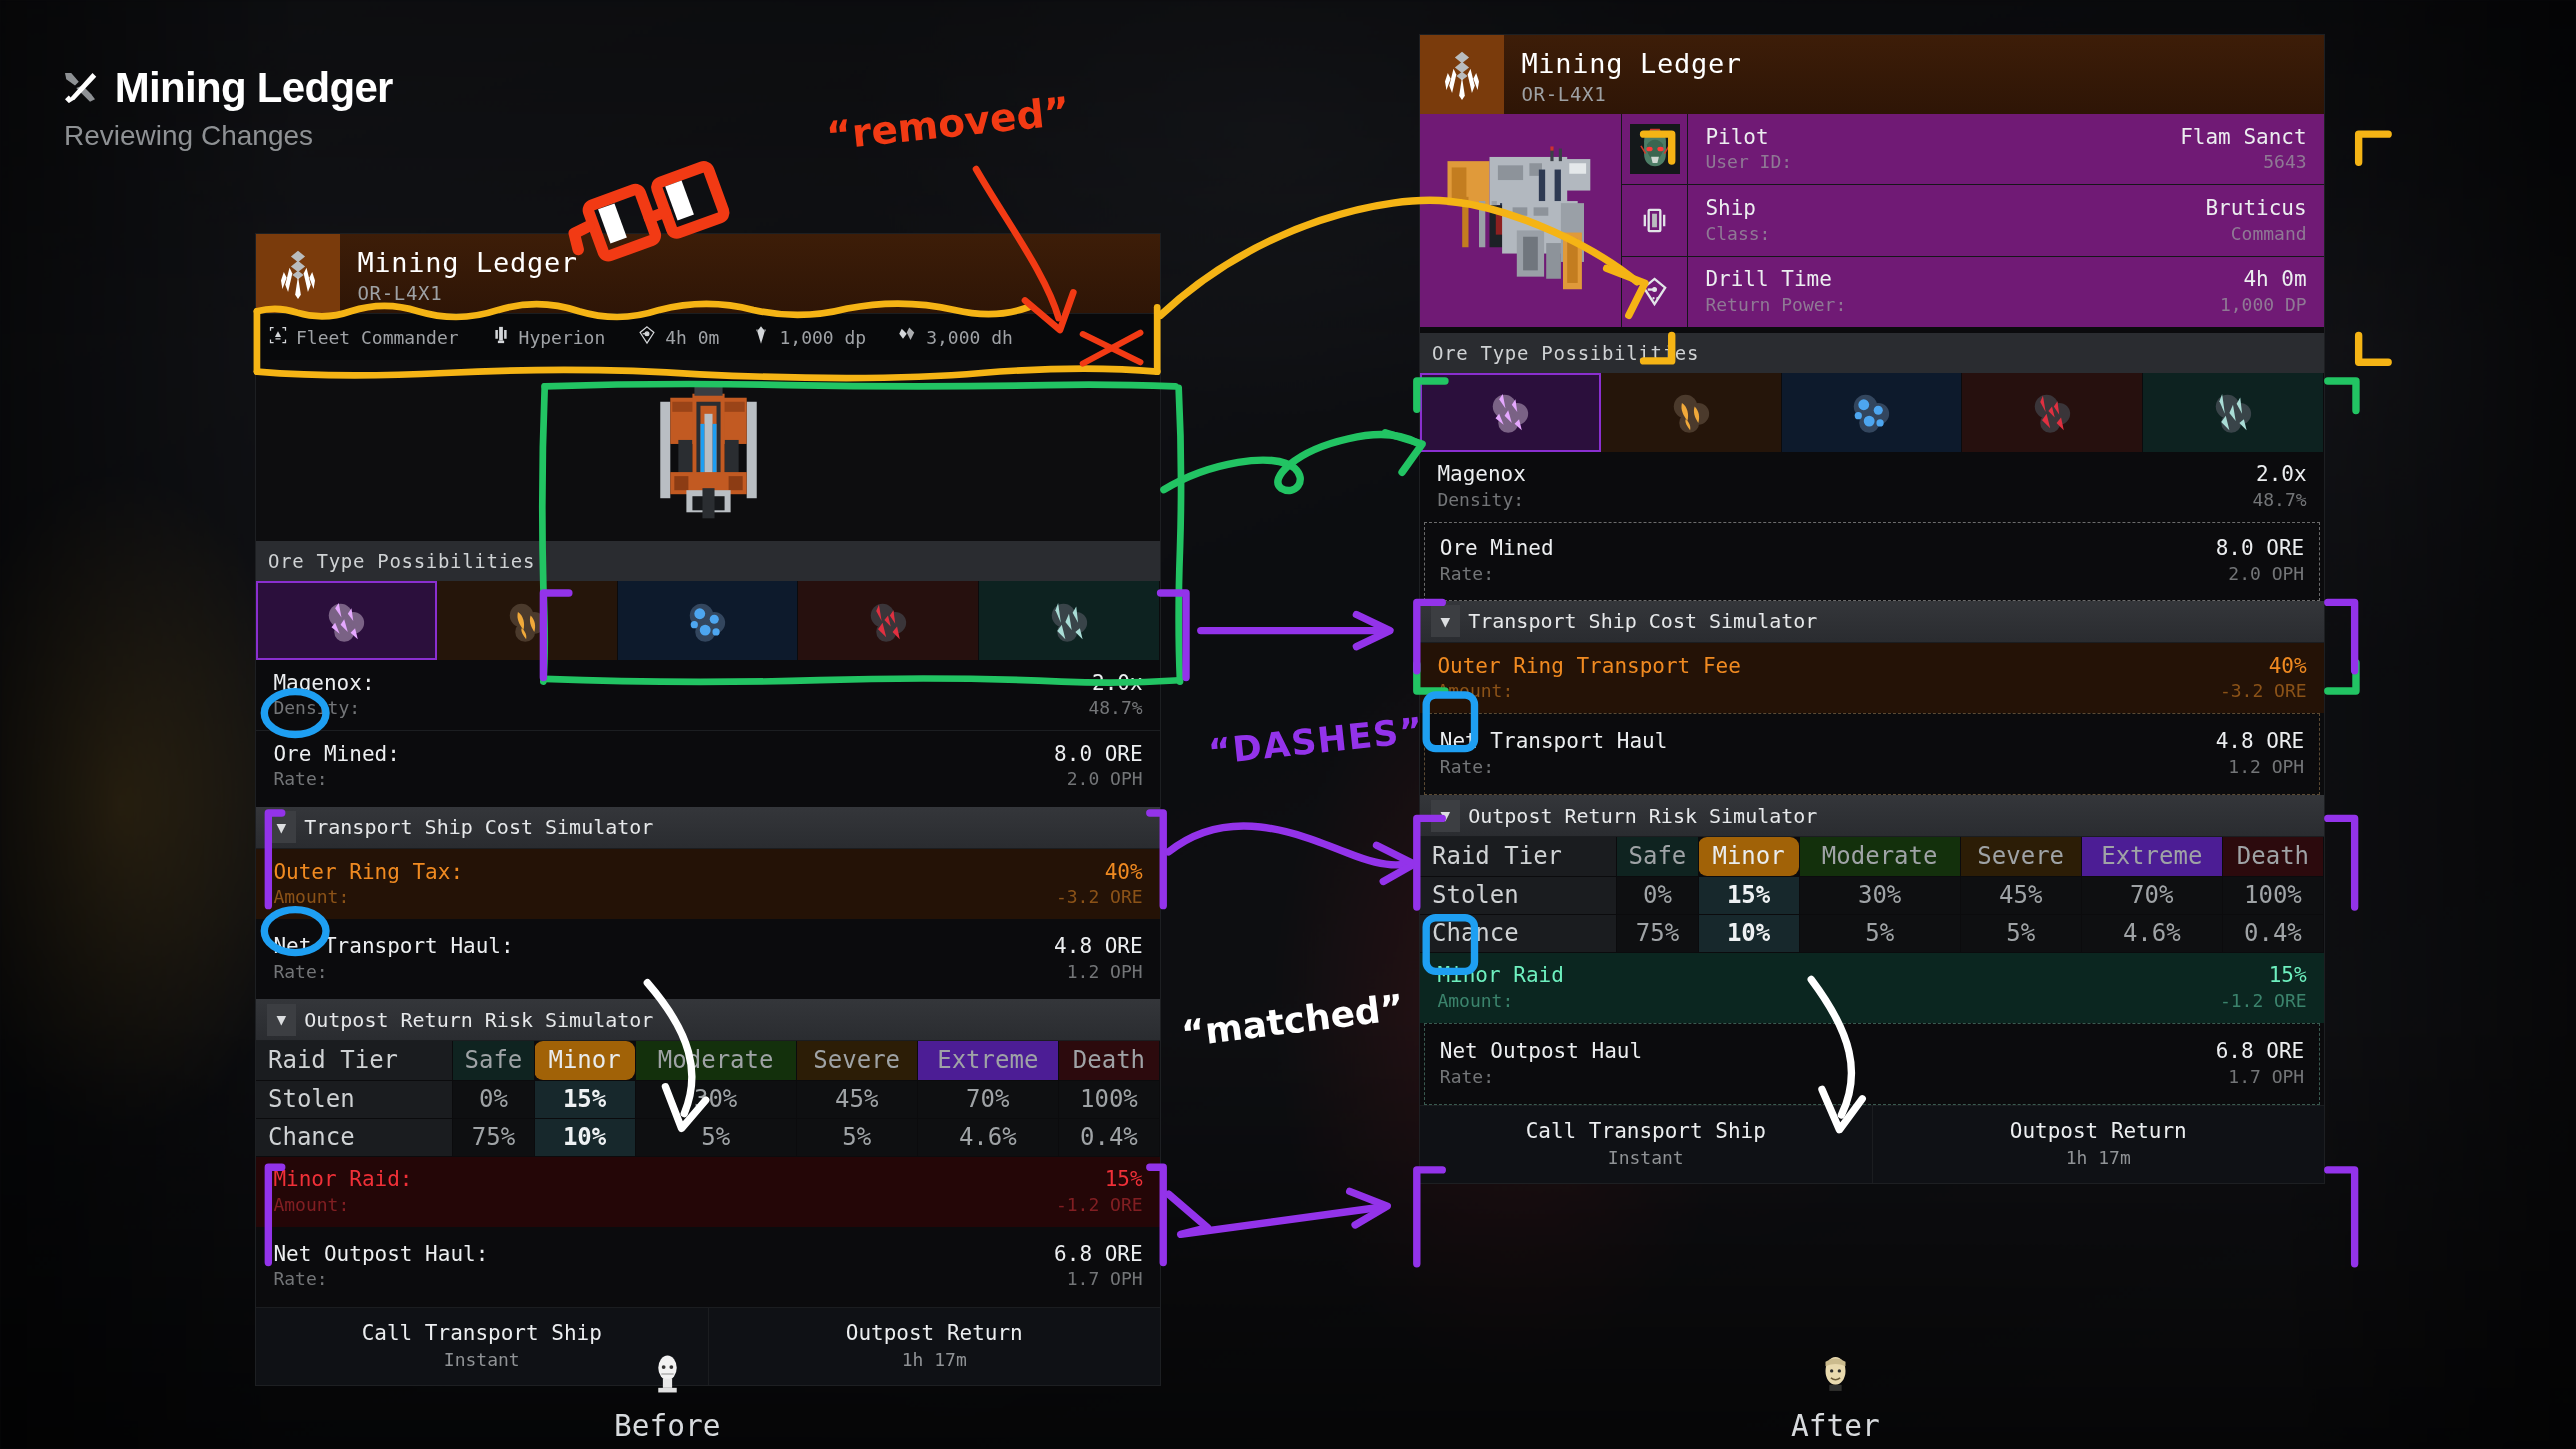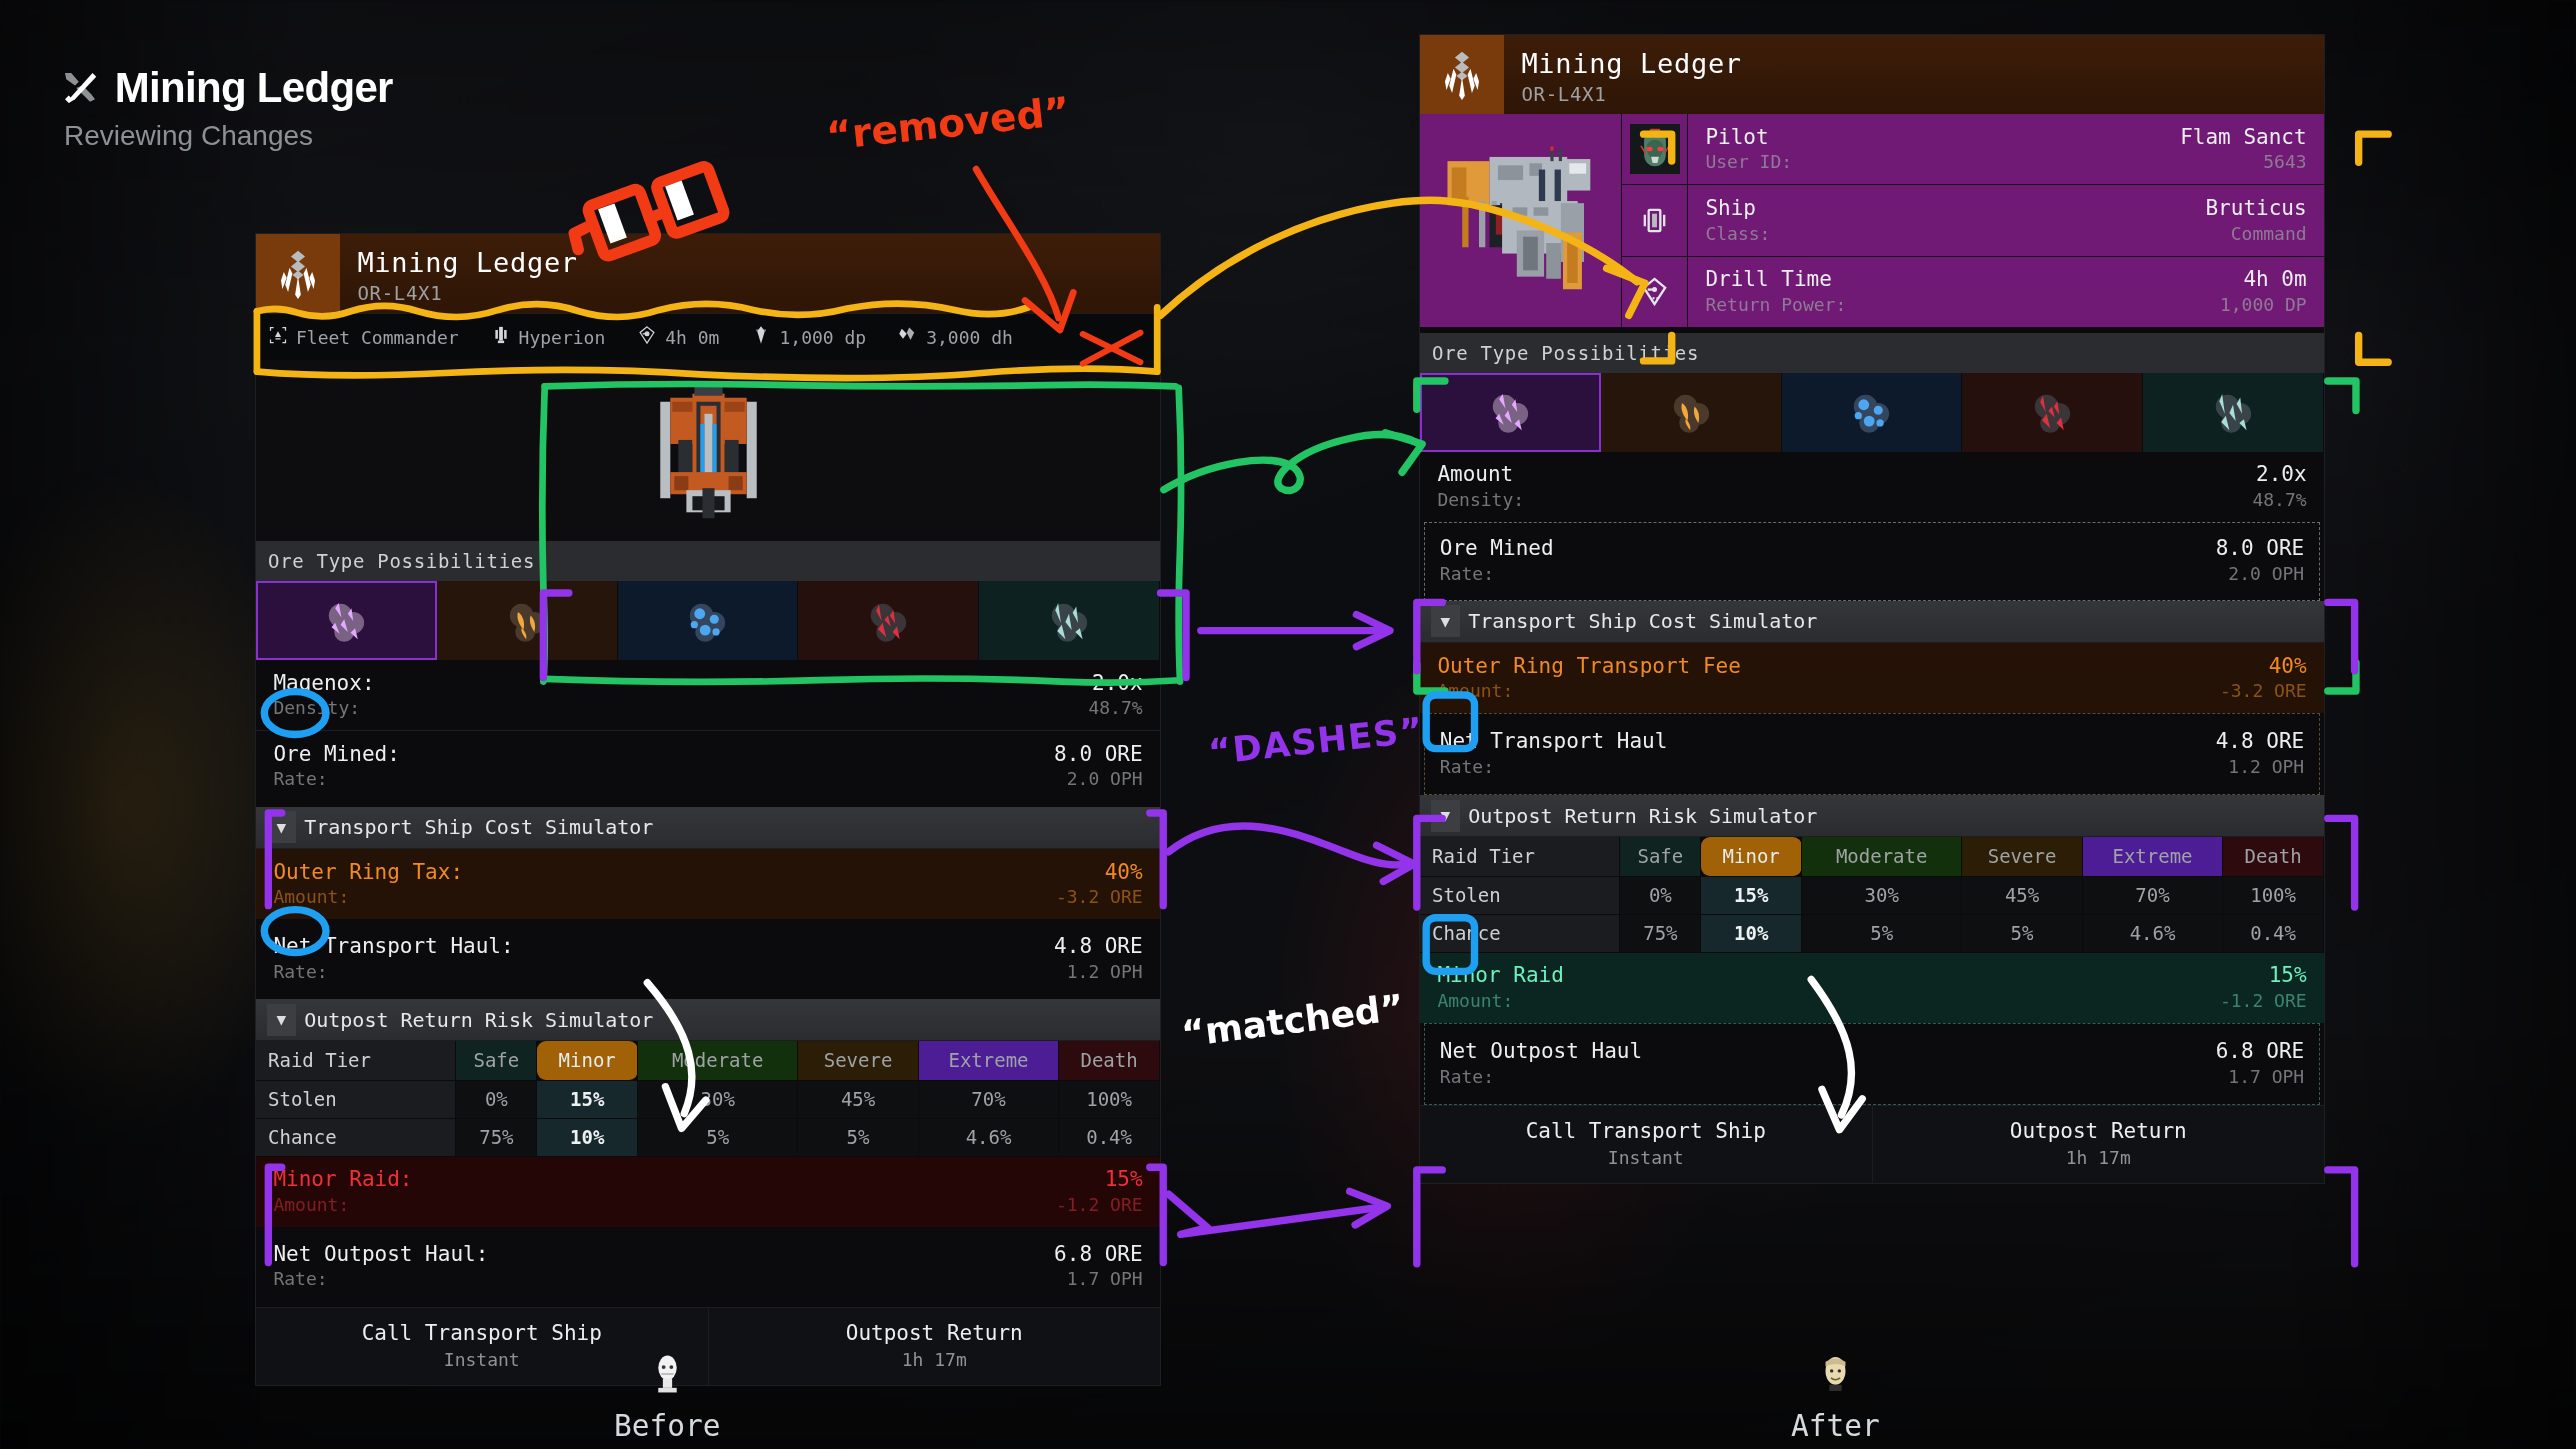--- a/index.html
+++ b/index.html
@@ -98,21 +98,21 @@
   .kv.red .k2, .kv.red .v2 { color:#a6282d; }
   .kv.green { background:#0b2620; }
   .kv.green .k, .kv.green .v { color:#6ef0bf; }
   .kv.green .k2, .kv.green .v2 { color:#4ea88a; }
   .divider { height:0.7px; background:#1c1e21; }
   .dashed-box { border: 1.3px dashed #5b4a33; }
   .dashed-box-g { border: 1.3px dashed #3a5a50; }
 
   
   table.risk { width:100%; border-collapse: collapse; }
-  table.risk td { height: 38px; text-align:center; font-size:19px; color:#9fa3a6;
+  table.risk td { height: 38px; text-align:center; font-size:24px; color:#9fa3a6;
                   border-right:0.7px solid #0b0b0d; border-bottom:0.7px solid #0b0b0d; background:#121316; }
   table.risk tr:first-child td { height: 39px; }
   table.risk td.lbl { text-align:left; padding-left:12px; color:#cfd2d4; background:#1a1c1f; }
   table.risk td.c-safe { background:#0f2320; }
   table.risk td.c-minor { background:#a16207; color:#e9ecee;border-radius:9px; }
   table.risk td.c-mod { background:#13300c; }
   table.risk td.c-sev { background:#2c1d06; }
   table.risk td.c-ext { background:#4c1d95; }
   table.risk td.c-dea { background:#2c0a0d; }
   table.risk td.selcol { background:#17282c; color:#eef1f3; font-weight:bold; }
@@ -669,21 +669,21 @@
               <path d="M40 16l2 18-6-11z"></path>
               <path d="M24 36l4 16-9-9z"></path>
               <path d="M44 40l3 12-8-8z"></path>
               <path d="M32 24l3 18-7-9z"></path>
             </g>
           </svg>
       </div>
     </div>
     <div class="kv white">
       <div class="r">
-        <span class="k">Amount</span>
+        <span class="k">Magenox</span>
         <span class="v">2.0x</span>
       </div>
       <div class="r r2">
         <span class="k2">Density:</span>
         <span class="v2">48.7%</span>
       </div>
     </div>
     <div style="margin:0 4px;">
       <div class="kv white dashed-box" style="padding:13.4px 14.8px 16px; border-color:#6b6b6b;">
         <div class="r">

